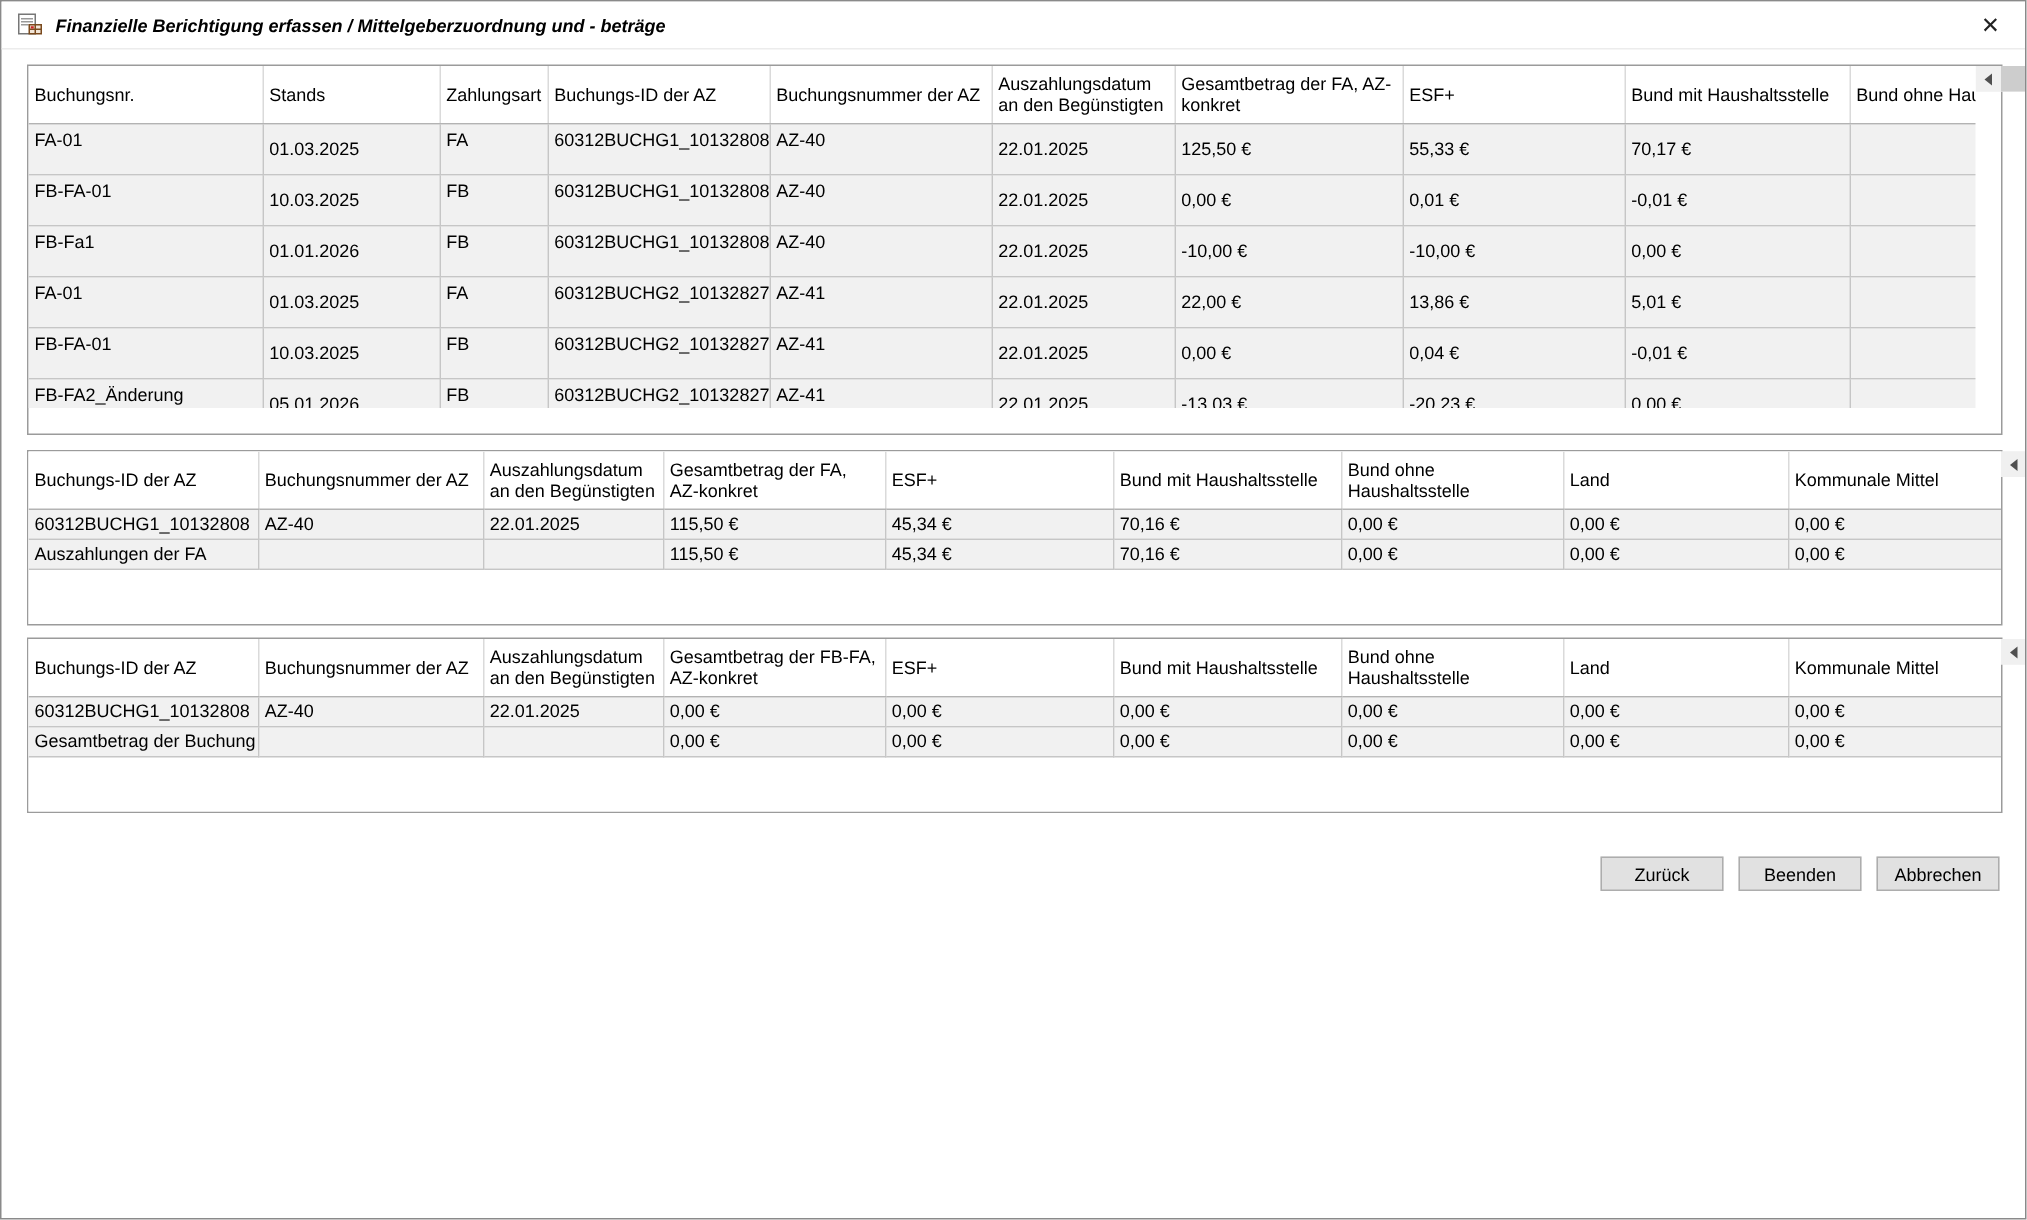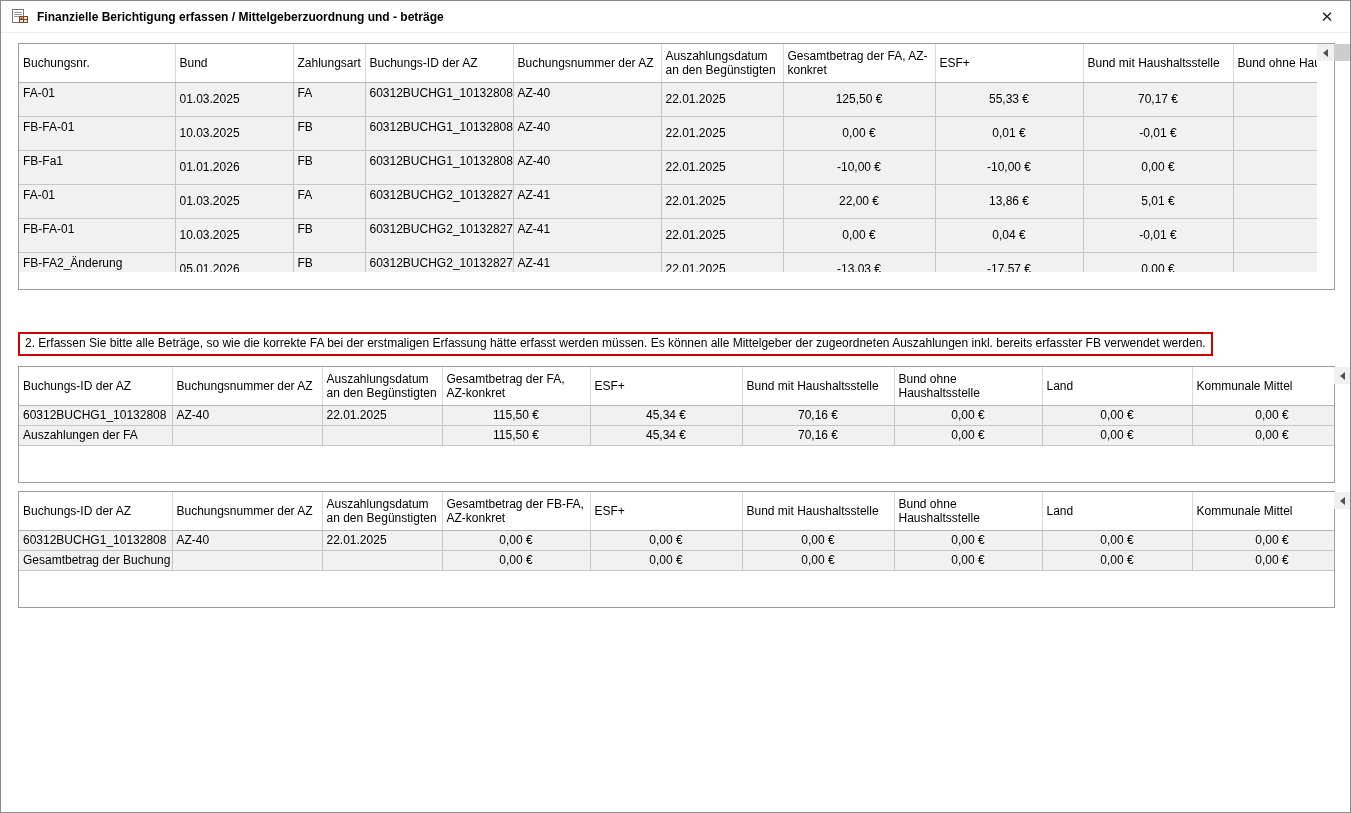--- a/index.html
+++ b/index.html
@@ -13,21 +13,21 @@
     position:relative;
   }
 
   
   .titlebar {
     height:32px; display:flex; align-items:center;
     padding:0 8px 0 10px; background:#fff;
     border-bottom:1px solid #ececec;
   }
   .app-icon { width:18px; height:17px; margin-right:8px; display:inline-flex; }
-  .title { font-weight:bold; font-size:12px; }
+  .title { font-weight:bold; font-size:12px;font-style:italic; }
   .close-btn {
     margin-left:auto; width:30px; height:30px;
     display:flex; align-items:center; justify-content:center;
     font-size:15px; color:#222; cursor:pointer;
   }
 
   .content { padding:0 17px; }
 
   
   .sec-h {
@@ -58,21 +58,21 @@
     border-right:1px solid #dadada; border-bottom:1px solid #b3b3b3;
     font-size:12px; line-height:14px; overflow:hidden;
   }
   table.grid td {
     background:#f1f1f1; height:34px; padding:3px 4px;
     vertical-align:top; white-space:nowrap; overflow:hidden;
     border-right:1px solid #c6c6c6; border-bottom:1px solid #c6c6c6;
     font-size:12px;
   }
   table.grid td.mid { vertical-align:middle; }
-  table.grid td.num { text-align:center; }
+  table.grid td.num { text-align:left; }
   .rows20 td { height:20px !important; padding:2px 4px !important; }
 
   
   .hscroll { height:17px; display:flex; background:#f0f0f0; }
   .t1 .hscroll { width:1298px; }
   .t2 .hscroll, .t3 .hscroll { width:1315px; }
   .sb-btn {
     width:17px; height:17px; flex:0 0 17px;
     display:flex; align-items:center; justify-content:center; background:#f0f0f0;
   }
@@ -143,21 +143,21 @@
                 <col style="width: 148px;">
                 <col style="width: 122px;">
                 <col style="width: 152px;">
                 <col style="width: 148px;">
                 <col style="width: 150px;">
                 <col style="width: 160px;">
               </colgroup>
               <thead>
                 <tr>
                   <th>Buchungsnr.</th>
-                  <th>Bund</th>
+                  <th>Stands</th>
                   <th>Zahlungsart</th>
                   <th>Buchungs-ID der AZ</th>
                   <th>Buchungsnummer der AZ</th>
                   <th>Auszahlungsdatum an den Begünstigten</th>
                   <th>Gesamtbetrag der FA, AZ-konkret</th>
                   <th>ESF+</th>
                   <th>Bund mit Haushaltsstelle</th>
                   <th>Bund ohne Haushaltsstelle</th>
                 </tr>
               </thead>
@@ -223,21 +223,21 @@
                   <td></td>
                 </tr>
                 <tr>
                   <td>FB-FA2_Änderung</td>
                   <td class="mid">05.01.2026</td>
                   <td>FB</td>
                   <td>60312BUCHG2_10132827</td>
                   <td>AZ-41</td>
                   <td class="mid">22.01.2025</td>
                   <td class="num mid">-13,03 €</td>
-                  <td class="num mid">-17,57 €</td>
+                  <td class="num mid">-20,23 €</td>
                   <td class="num mid">0,00 €</td>
                   <td></td>
                 </tr>
               </tbody>
             </table>
         </div>
         <div class="hscroll">
           <div class="sb-btn">
               <span class="arr left"></span>
             </div>
@@ -257,21 +257,20 @@
         <div class="vs-track">
           <div class="vs-thumb"></div>
         </div>
         <div class="sb-btn">
             <span class="arr down"></span>
           </div>
       </div>
     </div>
   </div>
 
-  <div class="sec-h h2">2. Erfassen Sie bitte alle Beträge, so wie die korrekte FA bei der erstmaligen Erfassung hätte erfasst werden müssen. Es können alle Mittelgeber der zugeordneten Auszahlungen inkl. bereits erfasster FB verwendet werden.</div>
 
 
   <div class="tframe t2">
     <div class="tf-inner">
       <div class="tf-left">
         <div class="tf-viewport">
           <table class="grid rows20" style="width: 1333px;">
               <colgroup>
                 <col style="width: 153px;">
                 <col style="width: 150px;">
@@ -401,14 +400,19 @@
             <div class="hs-thumb" style="left:0;width:97%;"></div>
           </div>
           <div class="sb-btn">
               <span class="arr right"></span>
             </div>
         </div>
       </div>
     </div>
   </div>
 
+  <div class="button-bar">
+    <button class="win-btn">Zurück</button>
+    <button class="win-btn">Beenden</button>
+    <button class="win-btn">Abbrechen</button>
+  </div>
 
 </div>
 
 </body></html>

